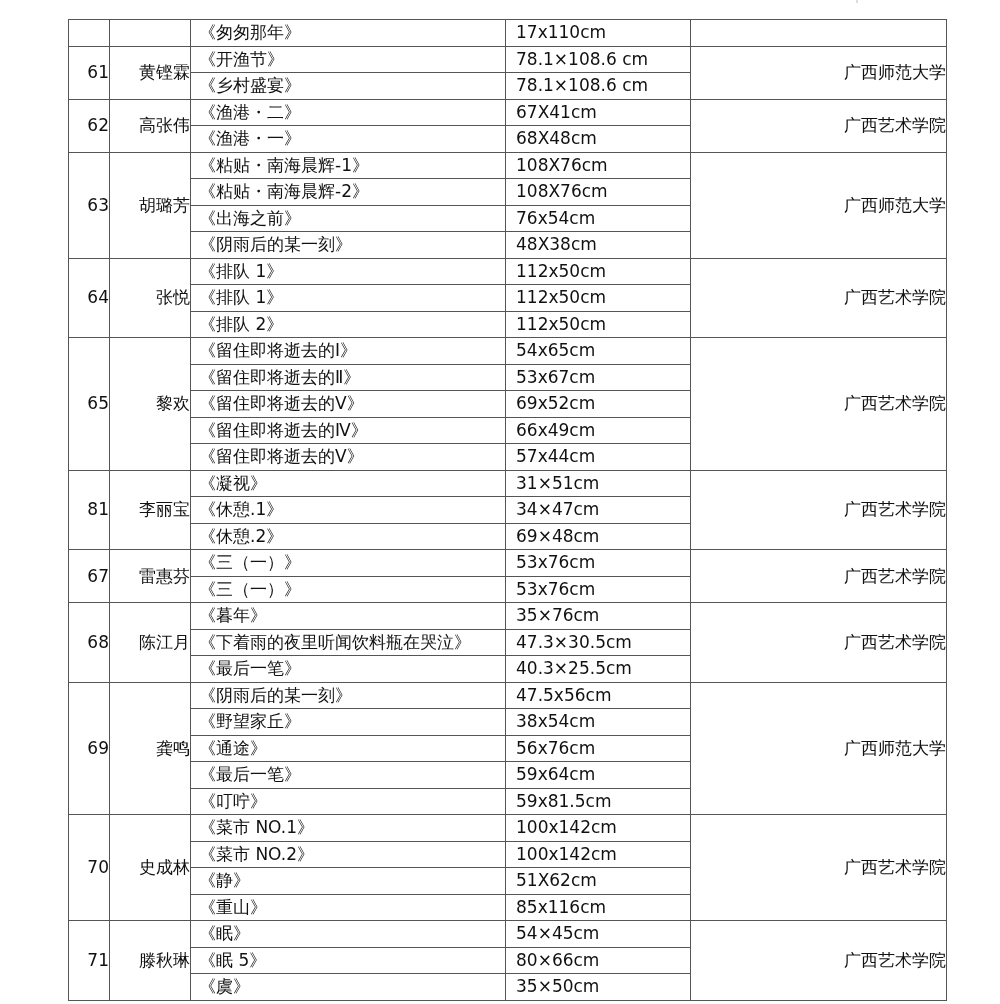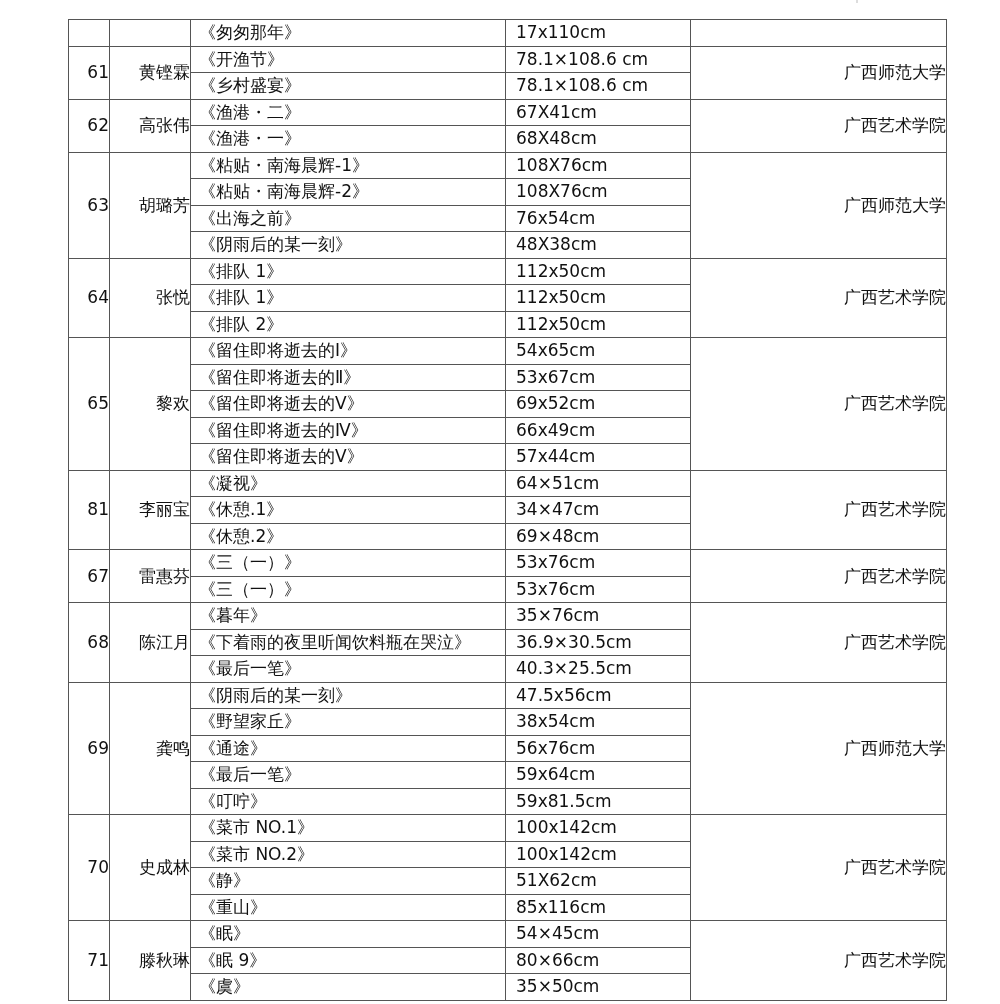--- a/index.html
+++ b/index.html
@@ -123,21 +123,21 @@
     </tr>
     <tr>
       <td class="title">《留住即将逝去的Ⅴ》</td>
       <td class="size">57x44cm</td>
     </tr>
 
     <tr>
       <td class="no" rowspan="3">81</td>
       <td class="name" rowspan="3">李丽宝</td>
       <td class="title">《凝视》</td>
-      <td class="size">64×51cm</td>
+      <td class="size">31×51cm</td>
       <td class="school" rowspan="3">广西艺术学院</td>
     </tr>
     <tr>
       <td class="title">《休憩.1》</td>
       <td class="size">34×47cm</td>
     </tr>
     <tr>
       <td class="title">《休憩.2》</td>
       <td class="size">69×48cm</td>
     </tr>
@@ -156,21 +156,21 @@
 
     <tr>
       <td class="no" rowspan="3">68</td>
       <td class="name" rowspan="3">陈江月</td>
       <td class="title">《暮年》</td>
       <td class="size">35×76cm</td>
       <td class="school" rowspan="3">广西艺术学院</td>
     </tr>
     <tr>
       <td class="title">《下着雨的夜里听闻饮料瓶在哭泣》</td>
-      <td class="size">36.9×30.5cm</td>
+      <td class="size">47.3×30.5cm</td>
     </tr>
     <tr>
       <td class="title">《最后一笔》</td>
       <td class="size">40.3×25.5cm</td>
     </tr>
 
     <tr>
       <td class="no" rowspan="5">69</td>
       <td class="name" rowspan="5">龚鸣</td>
       <td class="title">《阴雨后的某一刻》</td>
@@ -215,21 +215,21 @@
     </tr>
 
     <tr>
       <td class="no" rowspan="3">71</td>
       <td class="name" rowspan="3">滕秋琳</td>
       <td class="title">《眠》</td>
       <td class="size">54×45cm</td>
       <td class="school" rowspan="3">广西艺术学院</td>
     </tr>
     <tr>
-      <td class="title">《眠 9》</td>
+      <td class="title">《眠 5》</td>
       <td class="size">80×66cm</td>
     </tr>
     <tr>
       <td class="title">《虞》</td>
       <td class="size">35×50cm</td>
     </tr>
   </tbody>
 </table>
 
 </body></html>

